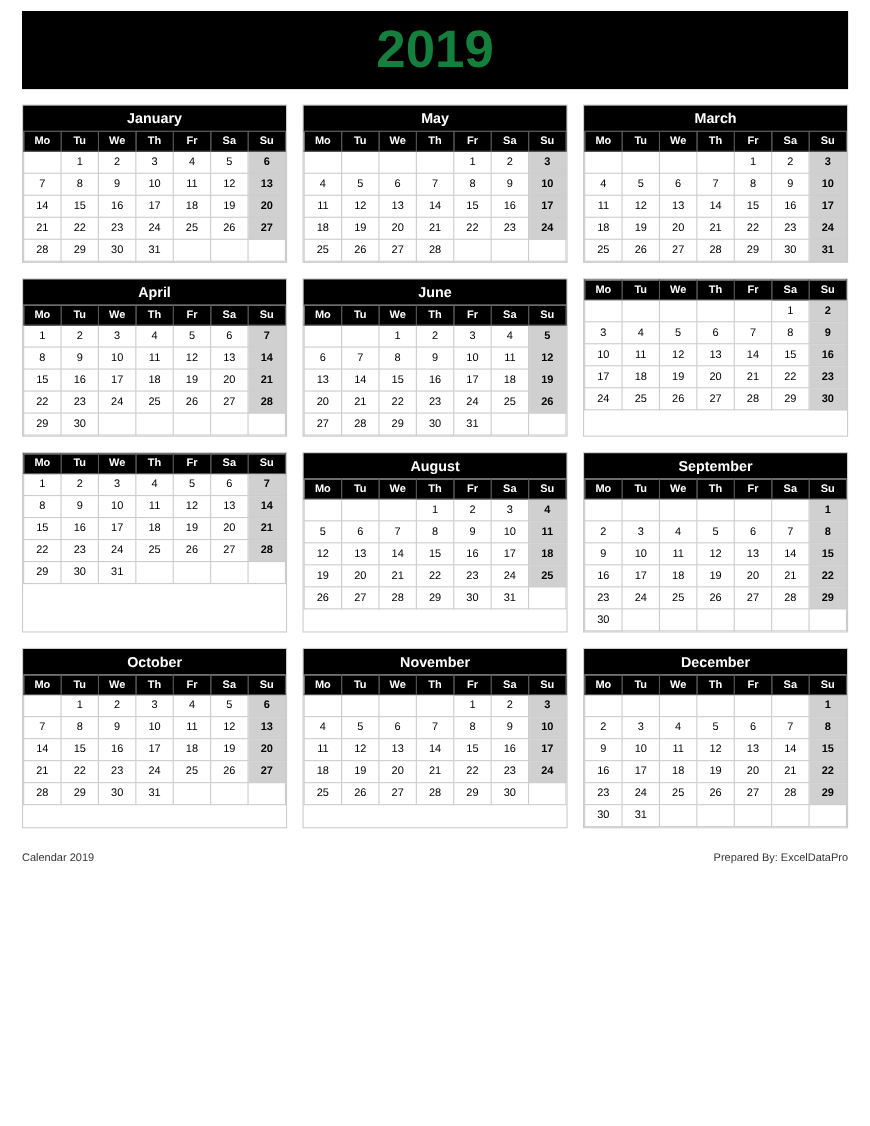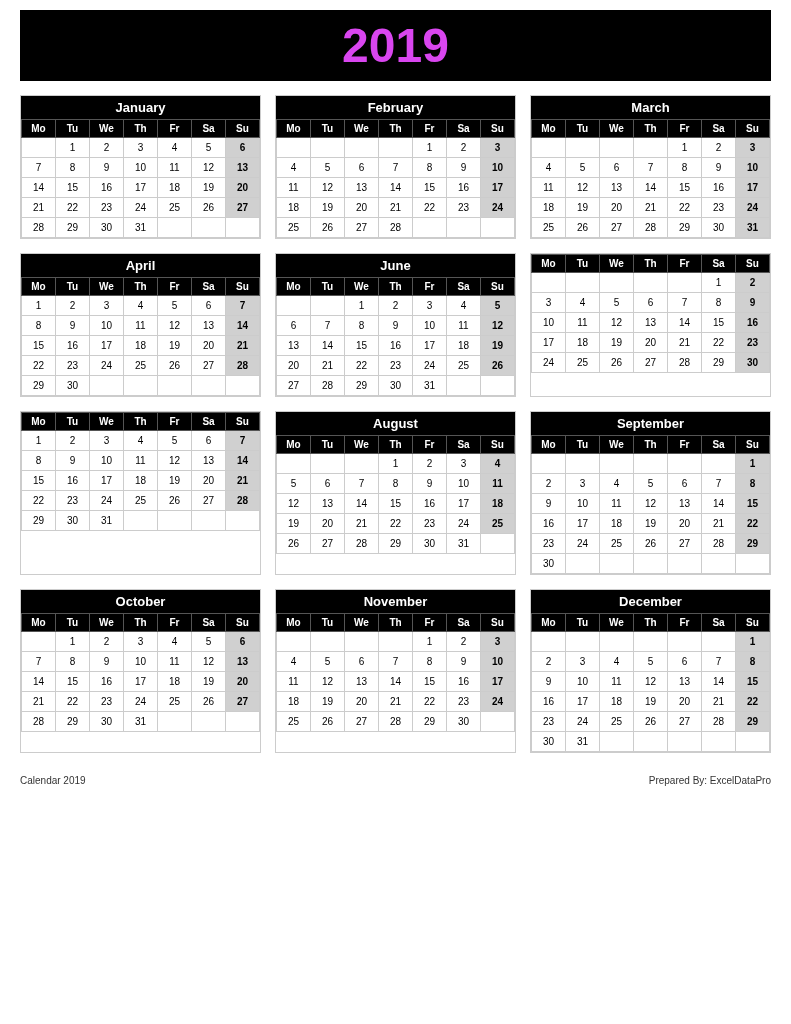--- a/index.html
+++ b/index.html
@@ -5,21 +5,21 @@
     * { box-sizing: border-box; margin: 0; padding: 0; }
     body {
       background: #fff;
       font-family: Arial, sans-serif;
       width: 791px;
       min-height: 1024px;
       padding: 10px 20px 20px 20px;
     }
     .page-title {
       background: #000;
-      color: #d946ef;
+      color: #15803d;
       text-align: center;
       font-size: 48px;
       font-weight: bold;
       padding: 8px 0;
       margin-bottom: 14px;
     }
     .calendars-grid {
       display: grid;
       grid-template-columns: repeat(3, 1fr);
       gap: 14px 14px;
@@ -134,21 +134,21 @@
             <td>30</td>
             <td>31</td>
             <td class="empty"></td>
             <td class="empty"></td>
             <td class="empty"></td>
           </tr>
         </tbody>
       </table>
     </div>
     <div class="month-calendar">
-      <div class="month-title">February</div>
+      <div class="month-title">May</div>
       <table class="cal-table">
         <thead>
           <tr>
             <th>Mo</th>
             <th>Tu</th>
             <th>We</th>
             <th>Th</th>
             <th>Fr</th>
             <th>Sa</th>
             <th>Su</th>

